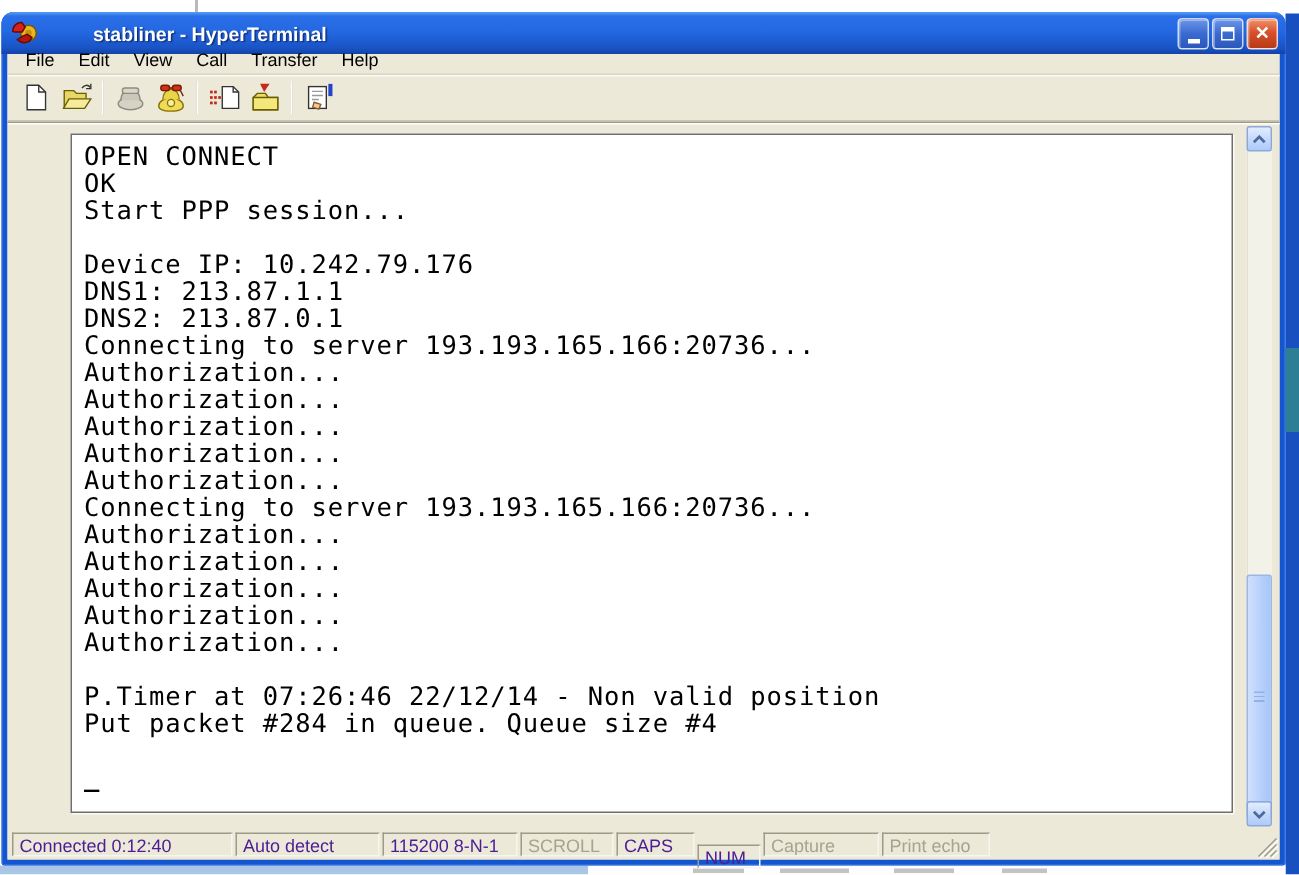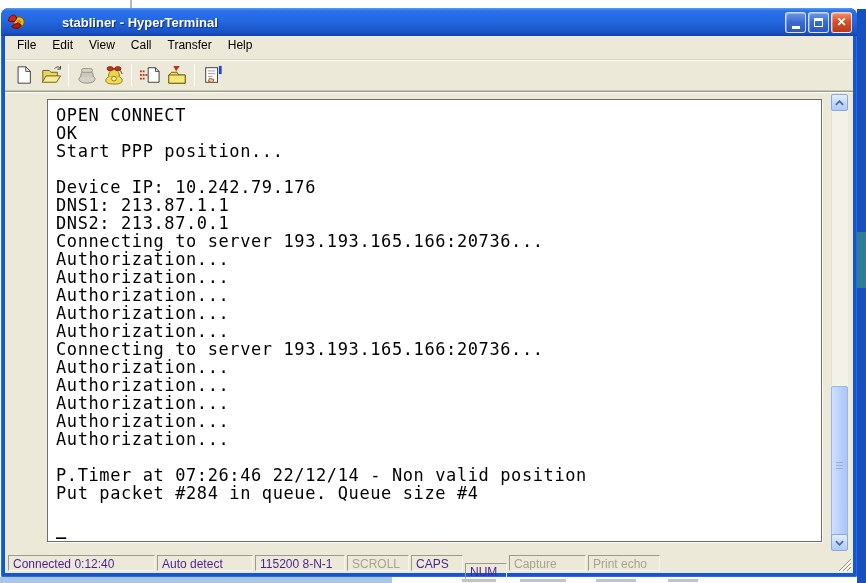--- a/index.html
+++ b/index.html
@@ -31,21 +31,21 @@
           background:linear-gradient(180deg,#6b97e8 0%,#3a6ad0 50%,#2c58bc 100%);
           box-shadow: inset 1px 1px 0 rgba(255,255,255,.35); cursor:default; }
   .wbtn.close { background:linear-gradient(180deg,#f0926c 0%,#d8502b 45%,#b83a16 100%); }
   .glyph-min { width:8px; height:3px; background:#fff; margin-top:10px; }
   .glyph-max { width:9px; height:9px; border:1px solid #fff; border-top-width:3px; }
   .glyph-close { color:#fff; font-size:12px; font-weight:bold; line-height:1; }
 
   .win-body { position:absolute; left:4px; top:28px; right:4px; bottom:4px;
               background:#ece9d8; display:flex; flex-direction:column; }
 
-  .menubar { height:24px; display:flex; align-items:flex-start; padding-left:4px;
+  .menubar { height:14px; display:flex; align-items:flex-end; padding-left:4px;
              border-bottom:1px solid #d8d5c4; background:#ece9d8; }
   .menu-item { font-size:12px; color:#000; padding:2px 8px; cursor:default; }
 
   .toolbar { height:31px; display:flex; align-items:center; padding-left:5px;
              background:#ece9d8; border-bottom:1px solid #c9c6b4; box-shadow: inset 0 1px 0 #fbfaf4; }
   .tbtn { width:27px; height:26px; display:flex; align-items:center; justify-content:center; border-radius:2px; }
   .tbtn svg { width:22px; height:20px; }
   .tsep { width:1px; height:22px; background:#9d9a87; border-right:1px solid #fff; margin:0 4px; }
 
   
@@ -194,21 +194,21 @@
           <rect x="18.5" y="1" width="3" height="9" fill="#2244cc"></rect>
           <path d="M8 14.5l5 1.5-1.5 3.5-4.5-1.5z" fill="#f2c89c" stroke="#8a5a2a"></path>
         </svg>
       </span>
     </div>
 
     <div class="client">
       <div class="term">
         <div class="tl">OPEN CONNECT</div>
         <div class="tl">OK</div>
-        <div class="tl">Start PPP position...</div>
+        <div class="tl">Start PPP session...</div>
         <div class="tl"></div>
         <div class="tl">Device IP: 10.242.79.176</div>
         <div class="tl">DNS1: 213.87.1.1</div>
         <div class="tl">DNS2: 213.87.0.1</div>
         <div class="tl">Connecting to server 193.193.165.166:20736...</div>
         <div class="tl">Authorization...</div>
         <div class="tl">Authorization...</div>
         <div class="tl">Authorization...</div>
         <div class="tl">Authorization...</div>
         <div class="tl">Authorization...</div>

